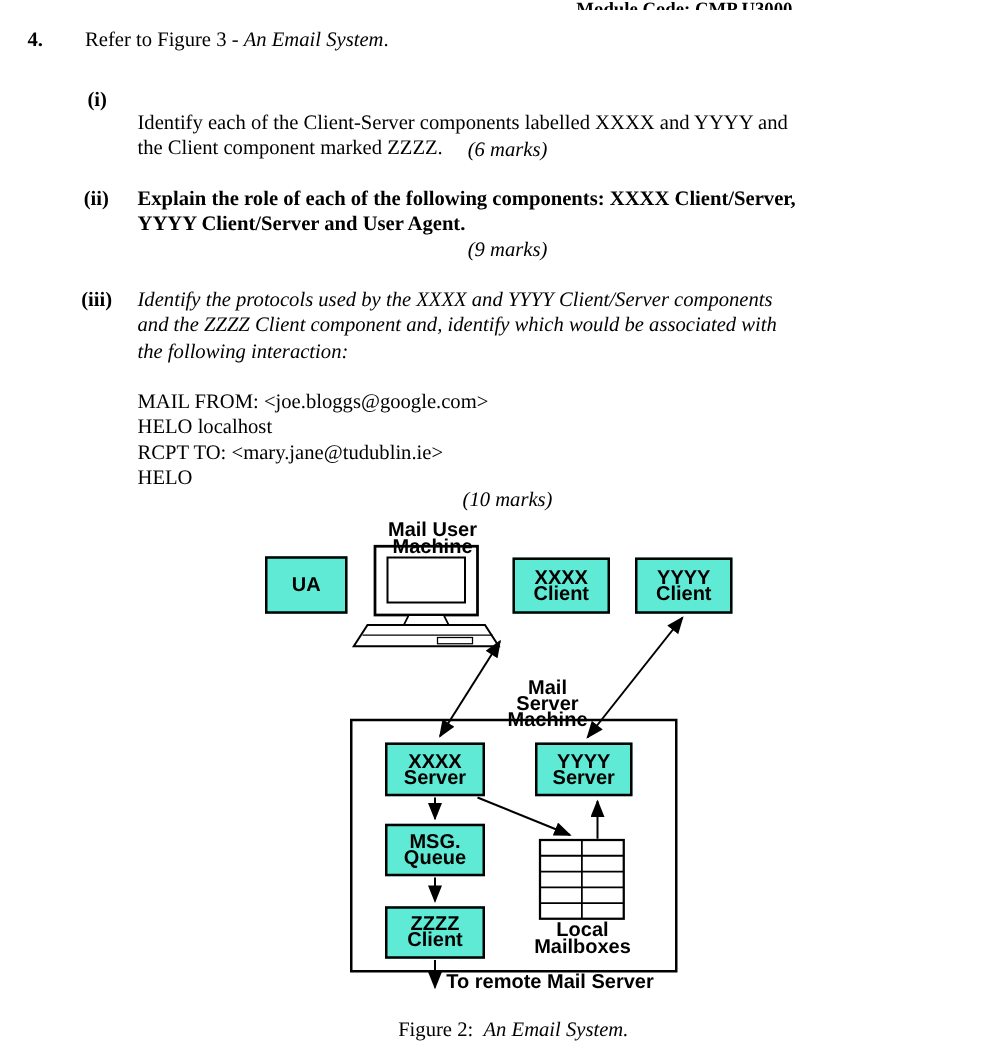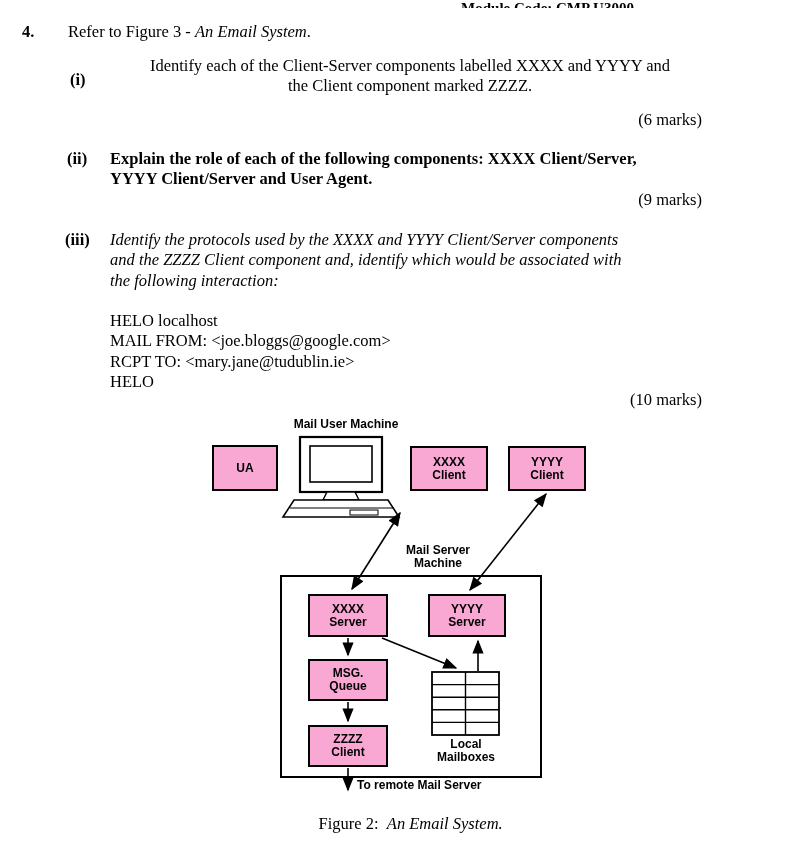--- a/index.html
+++ b/index.html
@@ -8,68 +8,68 @@
     width:803px; height:850px;
     font-family:"Liberation Serif", serif;
     color:#000;
   }
   .page { position:relative; width:803px; height:850px; overflow:hidden; background:#fff; }
   .abs { position:absolute; }
   .body-text { font-size:16.5px; line-height:20.3px; }
   .bold { font-weight:bold; }
   .pre { white-space:pre-line; }
   .prewrap { white-space:pre-wrap; }
-  .marks { text-align:right; }
+  .marks { text-align:center;font-style:italic; }
   .part-label { font-size:16.5px; line-height:20.3px; font-weight:bold; }
   .line-art { position:absolute; left:0; top:0; z-index:1; }
   .dbox {
     position:absolute; z-index:2;
-    border:2px solid #000; background:#f9a8d4;
+    border:2px solid #000; background:#5eead4;
     display:flex; align-items:center; justify-content:center;
   }
   .dlabel {
     font-family:"Liberation Sans", sans-serif;
-    font-weight:bold; font-size:12px; line-height:13px;
+    font-weight:bold; font-size:16px; line-height:13px;
     text-align:center; white-space:pre-line; z-index:3;
   }
   .clip-outer { position:absolute; overflow:hidden; }
   .clip-inner { font-weight:bold; font-size:15px; text-align:center; }
 </style>
 </head>
 <body>
 
 <div class="page">
 
   <div class="clip-outer" style="left:425px; top:0; width:245px; height:8px;">
     <div class="clip-inner">Module Code: CMP U3000</div>
   </div>
 
   <div class="abs body-text bold" style="left:22px; top:22px;">4.</div>
   <div class="abs body-text" style="left:68px; top:22px;">
     <span>Refer to Figure 3 - </span><i>An Email System</i><span>.</span>
   </div>
 
   <div class="abs part-label" style="left:70px; top:70px;">(i)</div>
-  <div class="abs body-text pre" style="left:110px; top:56px; width:600px;text-align:center;">Identify each of the Client-Server components labelled XXXX and YYYY and
+  <div class="abs body-text pre" style="left:110px; top:88px; width:600px;">Identify each of the Client-Server components labelled XXXX and YYYY and
 the Client component marked ZZZZ.</div>
   <div class="abs body-text marks" style="left:110px; top:110px; width:592px;">(6 marks)</div>
 
   <div class="abs part-label" style="left:67px; top:149px;">(ii)</div>
   <div class="abs body-text pre" style="left:110px; top:149px; width:600px;font-weight:bold;">Explain the role of each of the following components: XXXX Client/Server,
 YYYY Client/Server and User Agent.</div>
   <div class="abs body-text marks" style="left:110px; top:190px; width:592px;">(9 marks)</div>
 
   <div class="abs part-label" style="left:65px; top:230px;">(iii)</div>
   <div class="abs body-text pre" style="left:110px; top:230px; width:600px;font-style:italic;">Identify the protocols used by the XXXX and YYYY Client/Server components
 and the ZZZZ Client component and, identify which would be associated with
 the following interaction:</div>
 
   <div class="abs body-text" style="left:110px; top:311px;">
+    <div>MAIL FROM: &lt;joe.bloggs@google.com&gt;</div>
     <div>HELO localhost</div>
-    <div>MAIL FROM: &lt;joe.bloggs@google.com&gt;</div>
     <div>RCPT TO: &lt;mary.jane@tudublin.ie&gt;</div>
     <div>HELO</div>
   </div>
   <div class="abs body-text marks" style="left:110px; top:390px; width:592px;">(10 marks)</div>
 
   <svg class="line-art" width="803" height="850" viewBox="0 0 803 850">
     <defs>
       <marker id="ah" viewBox="0 0 10 8" refX="9" refY="4" markerWidth="9" markerHeight="7" orient="auto-start-reverse">
         <path d="M0,0 L10,4 L0,8 z" fill="#000"></path>
       </marker>

